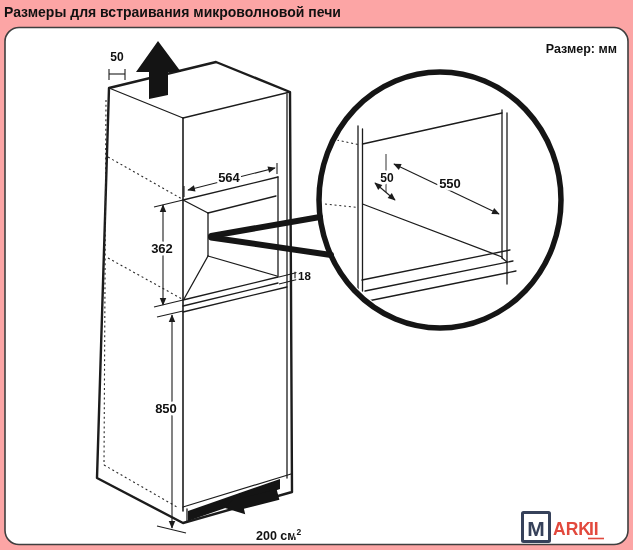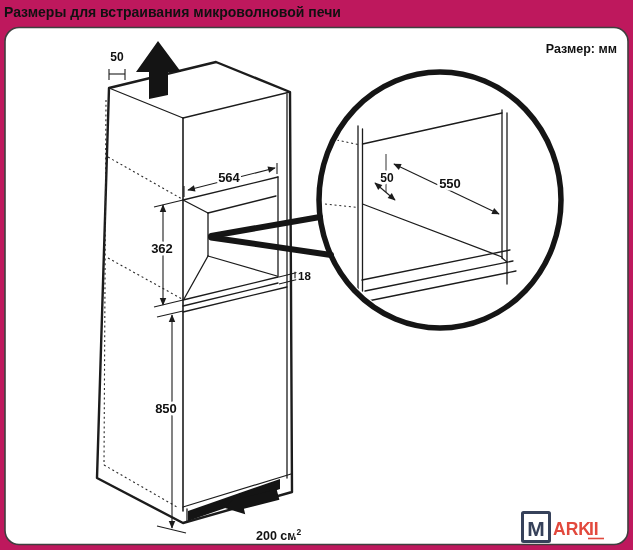--- a/index.html
+++ b/index.html
@@ -1,16 +1,16 @@
 <!DOCTYPE html>
 <html><head>
 <meta charset="utf-8">
 <style>
   html,body{margin:0;padding:0;background:#ffffff;}
-  .stage{position:relative;width:633px;height:550px;background:#be185d;overflow:hidden;
+  .stage{position:relative;width:633px;height:550px;background:#fca5a5;overflow:hidden;
          font-family:"Liberation Sans",sans-serif;}
   svg text{font-family:"Liberation Sans",sans-serif;fill:#111;}
   .title-text{font-size:14px;font-weight:bold;}
   .unit-text{font-size:12.5px;font-weight:bold;}
   .panel{fill:#ffffff;stroke:#3f3f3f;stroke-width:1.6;}
   .ln{stroke:#1c1c1c;stroke-width:1.3;fill:none;stroke-linecap:round;stroke-linejoin:round;}
   .ln-thick{stroke:#1c1c1c;stroke-width:2.4;fill:none;stroke-linejoin:round;}
   .ln-dot{stroke:#2a2a2a;stroke-width:1.1;fill:none;stroke-dasharray:2 2.8;}
   .ln-dim{stroke:#1c1c1c;stroke-width:1.1;fill:none;}
   .fillblk{fill:#141414;stroke:none;}

